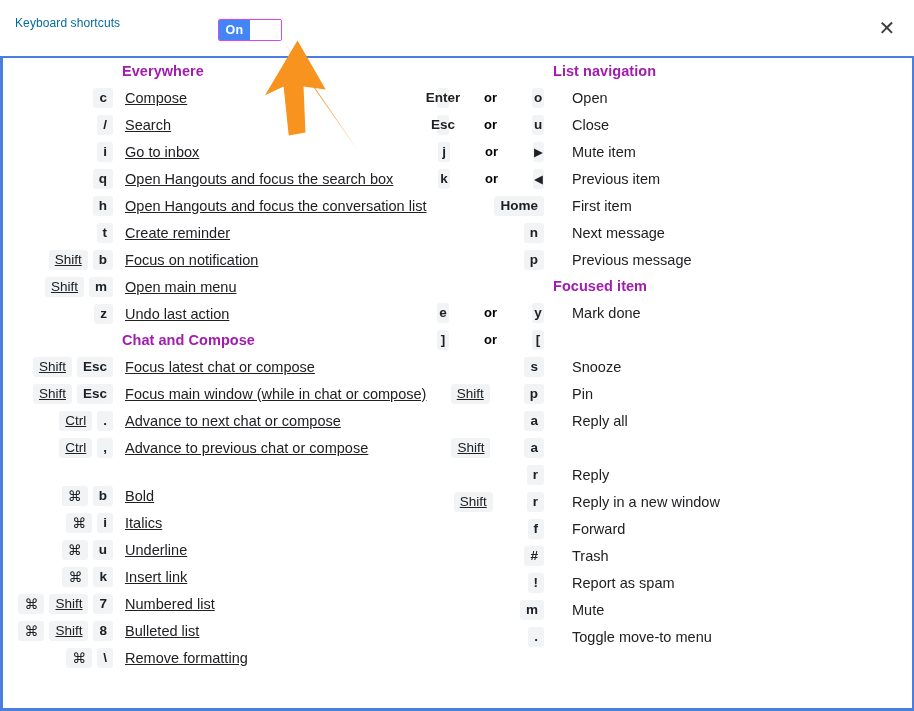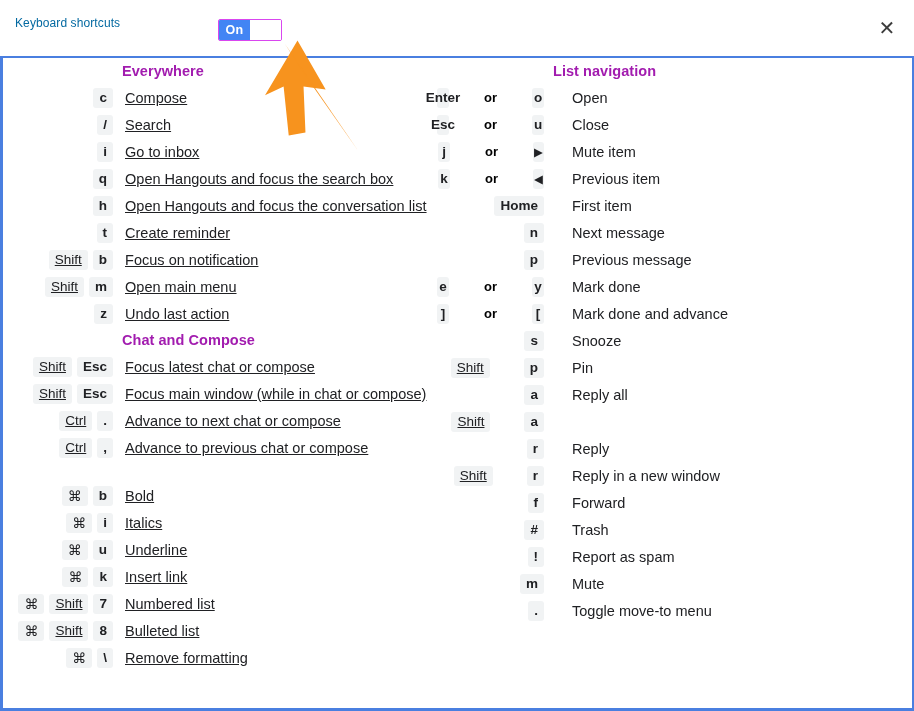--- a/index.html
+++ b/index.html
@@ -443,35 +443,35 @@
             <div class="desc">Next message</div>
           </div>
           <div class="row">
             <div class="keys">
               <span class="key">p</span>
             </div>
             <div class="desc">Previous message</div>
           </div>
         </div>
         <div class="section">
+          <div class="section-heading">Focused item</div>
           <div class="row">
             <div class="keys">
               <span class="key">e</span>
               <span class="sep">or</span>
               <span class="key">y</span>
             </div>
             <div class="desc">Mark done</div>
           </div>
           <div class="row">
             <div class="keys">
               <span class="key">]</span>
               <span class="sep">or</span>
               <span class="key">[</span>
             </div>
-            <div class="desc">Mark done and advance</div>
           </div>
           <div class="row">
             <div class="keys">
               <span class="key">s</span>
             </div>
             <div class="desc">Snooze</div>
           </div>
           <div class="row">
             <div class="keys">
               <span class="key word">Shift</span>

